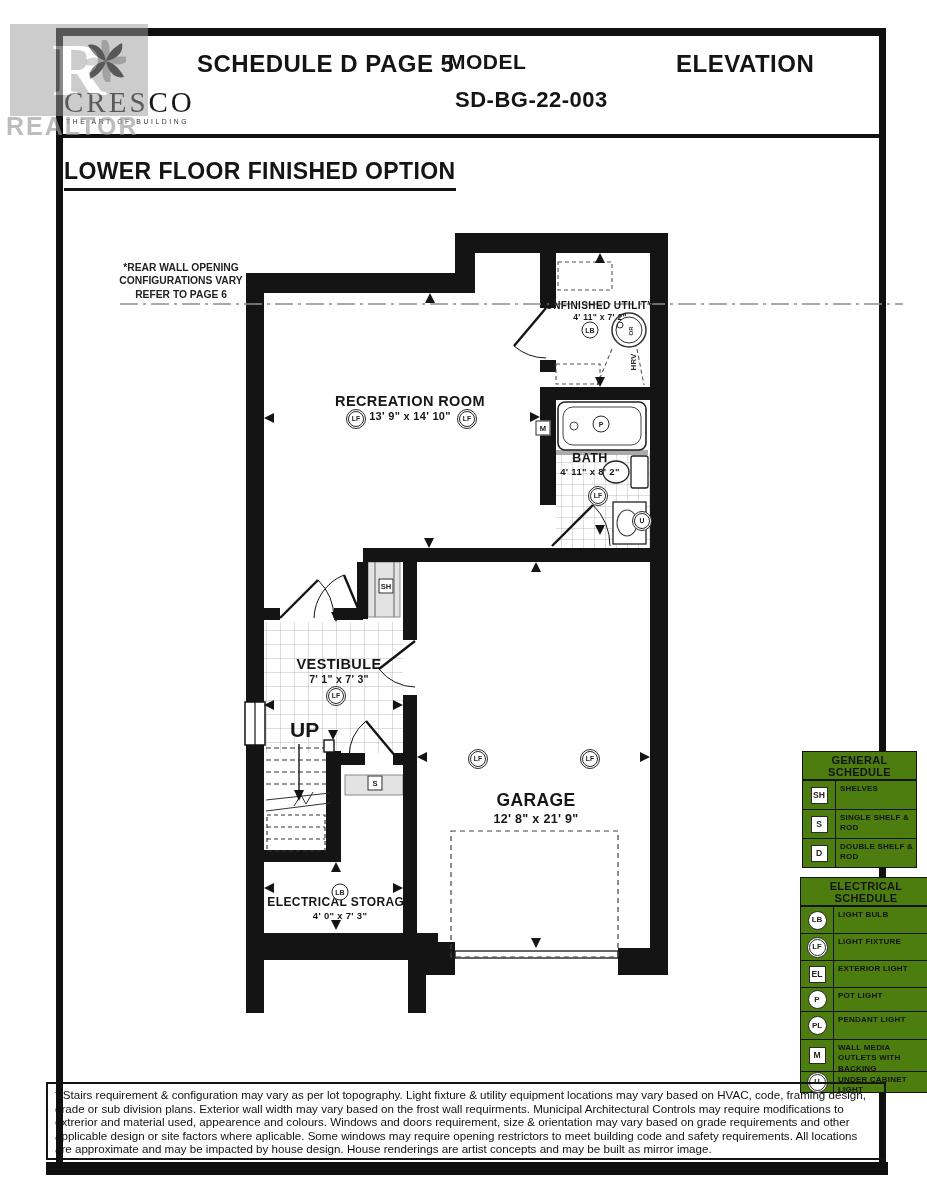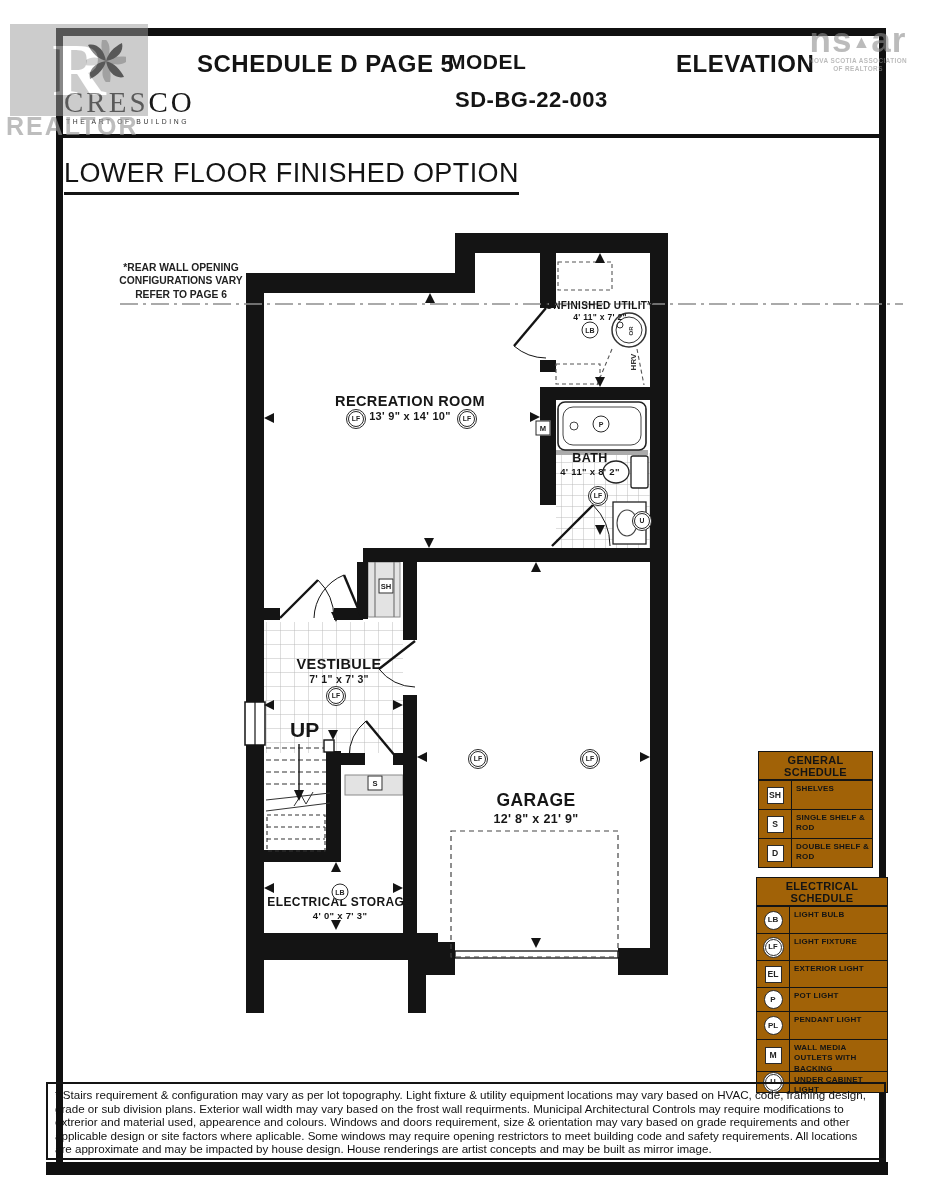--- a/index.html
+++ b/index.html
@@ -24,21 +24,21 @@
                   opacity:.5;display:flex;align-items:center;justify-content:center;}
   .wm-realtor-r{font-family:"Liberation Serif",serif;font-size:74px;font-weight:bold;color:#fff;line-height:1;}
   .wm-realtor-text{position:absolute;left:6px;top:112px;font-size:25px;font-weight:bold;
                    letter-spacing:2px;color:#9b9b9b;opacity:.65;}
   .wm-nsar{position:absolute;left:793px;top:22px;width:130px;text-align:center;opacity:.6;}
   .wm-nsar-big{font-size:35px;font-weight:bold;color:#8f8f8f;line-height:1;letter-spacing:1px;}
   .wm-nsar-tri{font-size:18px;vertical-align:4px;color:#8f8f8f;}
   .wm-nsar-sub{font-size:6.4px;font-weight:bold;color:#8f8f8f;letter-spacing:.4px;line-height:1.25;}
 
   
-  .page-title{position:absolute;left:64px;top:158px;font-size:27px;font-weight:normal;letter-spacing:.4px;
+  .page-title{position:absolute;left:64px;top:158px;font-size:23px;font-weight:bold;letter-spacing:.4px;
               border-bottom:3px solid #141414;padding-bottom:3px;}
   .plan-note{position:absolute;left:112px;top:261px;width:138px;text-align:center;font-size:10.3px;
              font-weight:bold;line-height:1.3;white-space:pre-line;color:#222;}
 
   
   .room-label{position:absolute;transform:translateX(-50%);text-align:center;white-space:nowrap;color:#161616;}
   .room-name{font-weight:bold;letter-spacing:.4px;}
   .room-dim{font-weight:bold;margin-top:1px;letter-spacing:.3px;}
   .up-label{position:absolute;font-size:21px;font-weight:bold;color:#161616;}
 
@@ -50,21 +50,21 @@
 
   .arrow{position:absolute;width:0;height:0;}
   .arrow.up{border-left:5px solid transparent;border-right:5px solid transparent;border-bottom:10px solid #141414;}
   .arrow.down{border-left:5px solid transparent;border-right:5px solid transparent;border-top:10px solid #141414;}
   .arrow.left{border-top:5px solid transparent;border-bottom:5px solid transparent;border-right:10px solid #141414;}
   .arrow.right{border-top:5px solid transparent;border-bottom:5px solid transparent;border-left:10px solid #141414;}
 
   .hrv-rot{position:absolute;transform:translate(-50%,-50%) rotate(-90deg);font-weight:bold;color:#333;}
 
   
-  .legend{position:absolute;box-sizing:border-box;border:1.8px solid #141414;background:#a16207;}
+  .legend{position:absolute;box-sizing:border-box;border:1.8px solid #141414;background:#4d7c0f;margin-left:44px;}
   .legend-title{font-size:11px;font-weight:bold;text-align:center;letter-spacing:.3px;
                 padding:2px 0 1px;border-bottom:1.6px solid #141414;}
   .lrow{display:flex;border-top:1.4px solid #141414;box-sizing:border-box;}
   .lrow:first-of-type{border-top:none;}
   .licon{width:33px;box-sizing:border-box;border-right:1.4px solid #141414;display:flex;
          align-items:center;justify-content:center;flex:none;}
   .llabel{flex:1;font-size:8px;font-weight:bold;letter-spacing:.2px;padding:3px 2px 2px 4px;line-height:1.3;}
   .lsym{display:flex;align-items:center;justify-content:center;font-weight:bold;color:#222;
         box-sizing:border-box;background:#fff;line-height:1;}
   .lsym.circle{width:19px;height:19px;border:1.7px solid #2a2a2a;border-radius:50%;font-size:8px;}
@@ -365,19 +365,14 @@
         <div class="llabel">UNDER CABINET LIGHT</div>
       </div>
     </div>
 
   <div class="disclaimer">* Stairs requirement &amp; configuration may vary as per lot topography. Light fixture &amp; utility equipment locations may vary based on HVAC, code, framing design, grade or sub division plans. Exterior wall width may vary based on the frost wall requirments. Municipal Architectural Controls may require modifications to extrerior and material used, appearence and colours. Windows and doors requirement, size &amp; orientation may vary based on grade requirements and other applicable design or site factors where aplicable. Some windows may require opening restrictors to meet building code and safety requirements. All locations are approximate and may be impacted by house design. House renderings are artist concepts and may be built as mirror image.</div>
 
   <div class="wm-realtor-box">
     <span class="wm-realtor-r">R</span>
   </div>
   <div class="wm-realtor-text">REALTOR</div>
-  <div class="wm-nsar">
-    <div class="wm-nsar-big"><span>ns</span><span class="wm-nsar-tri">▲</span><span>ar</span></div>
-    <div class="wm-nsar-sub">NOVA SCOTIA ASSOCIATION</div>
-    <div class="wm-nsar-sub">OF REALTORS</div>
-  </div>
 
 </div>
 
 </body></html>

